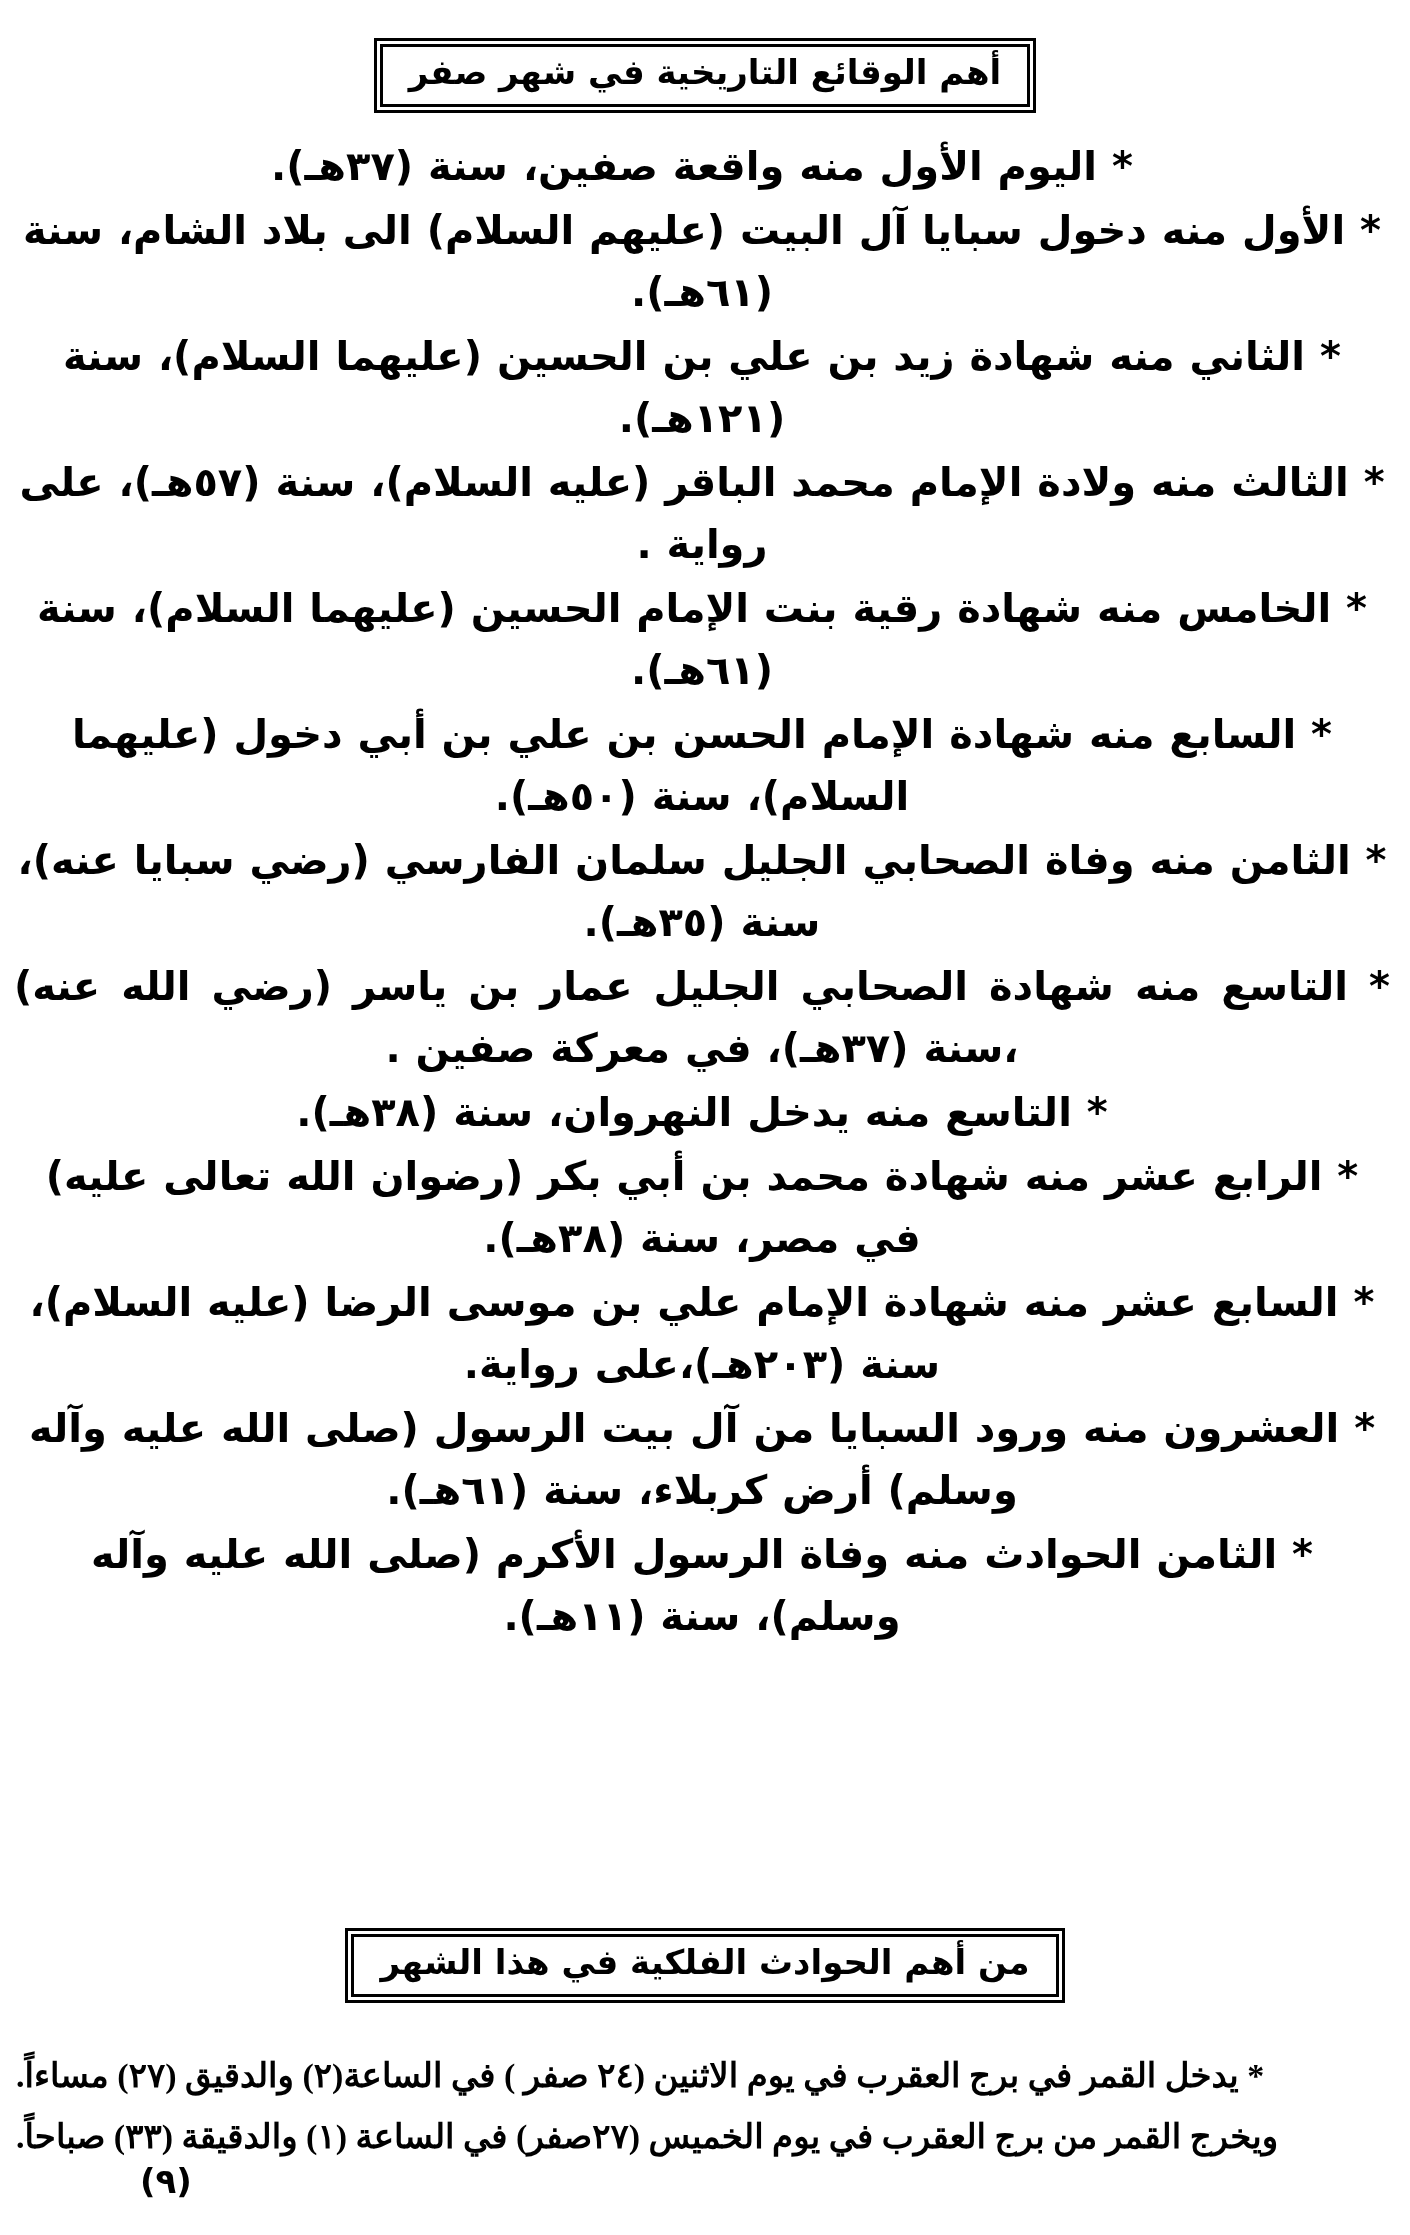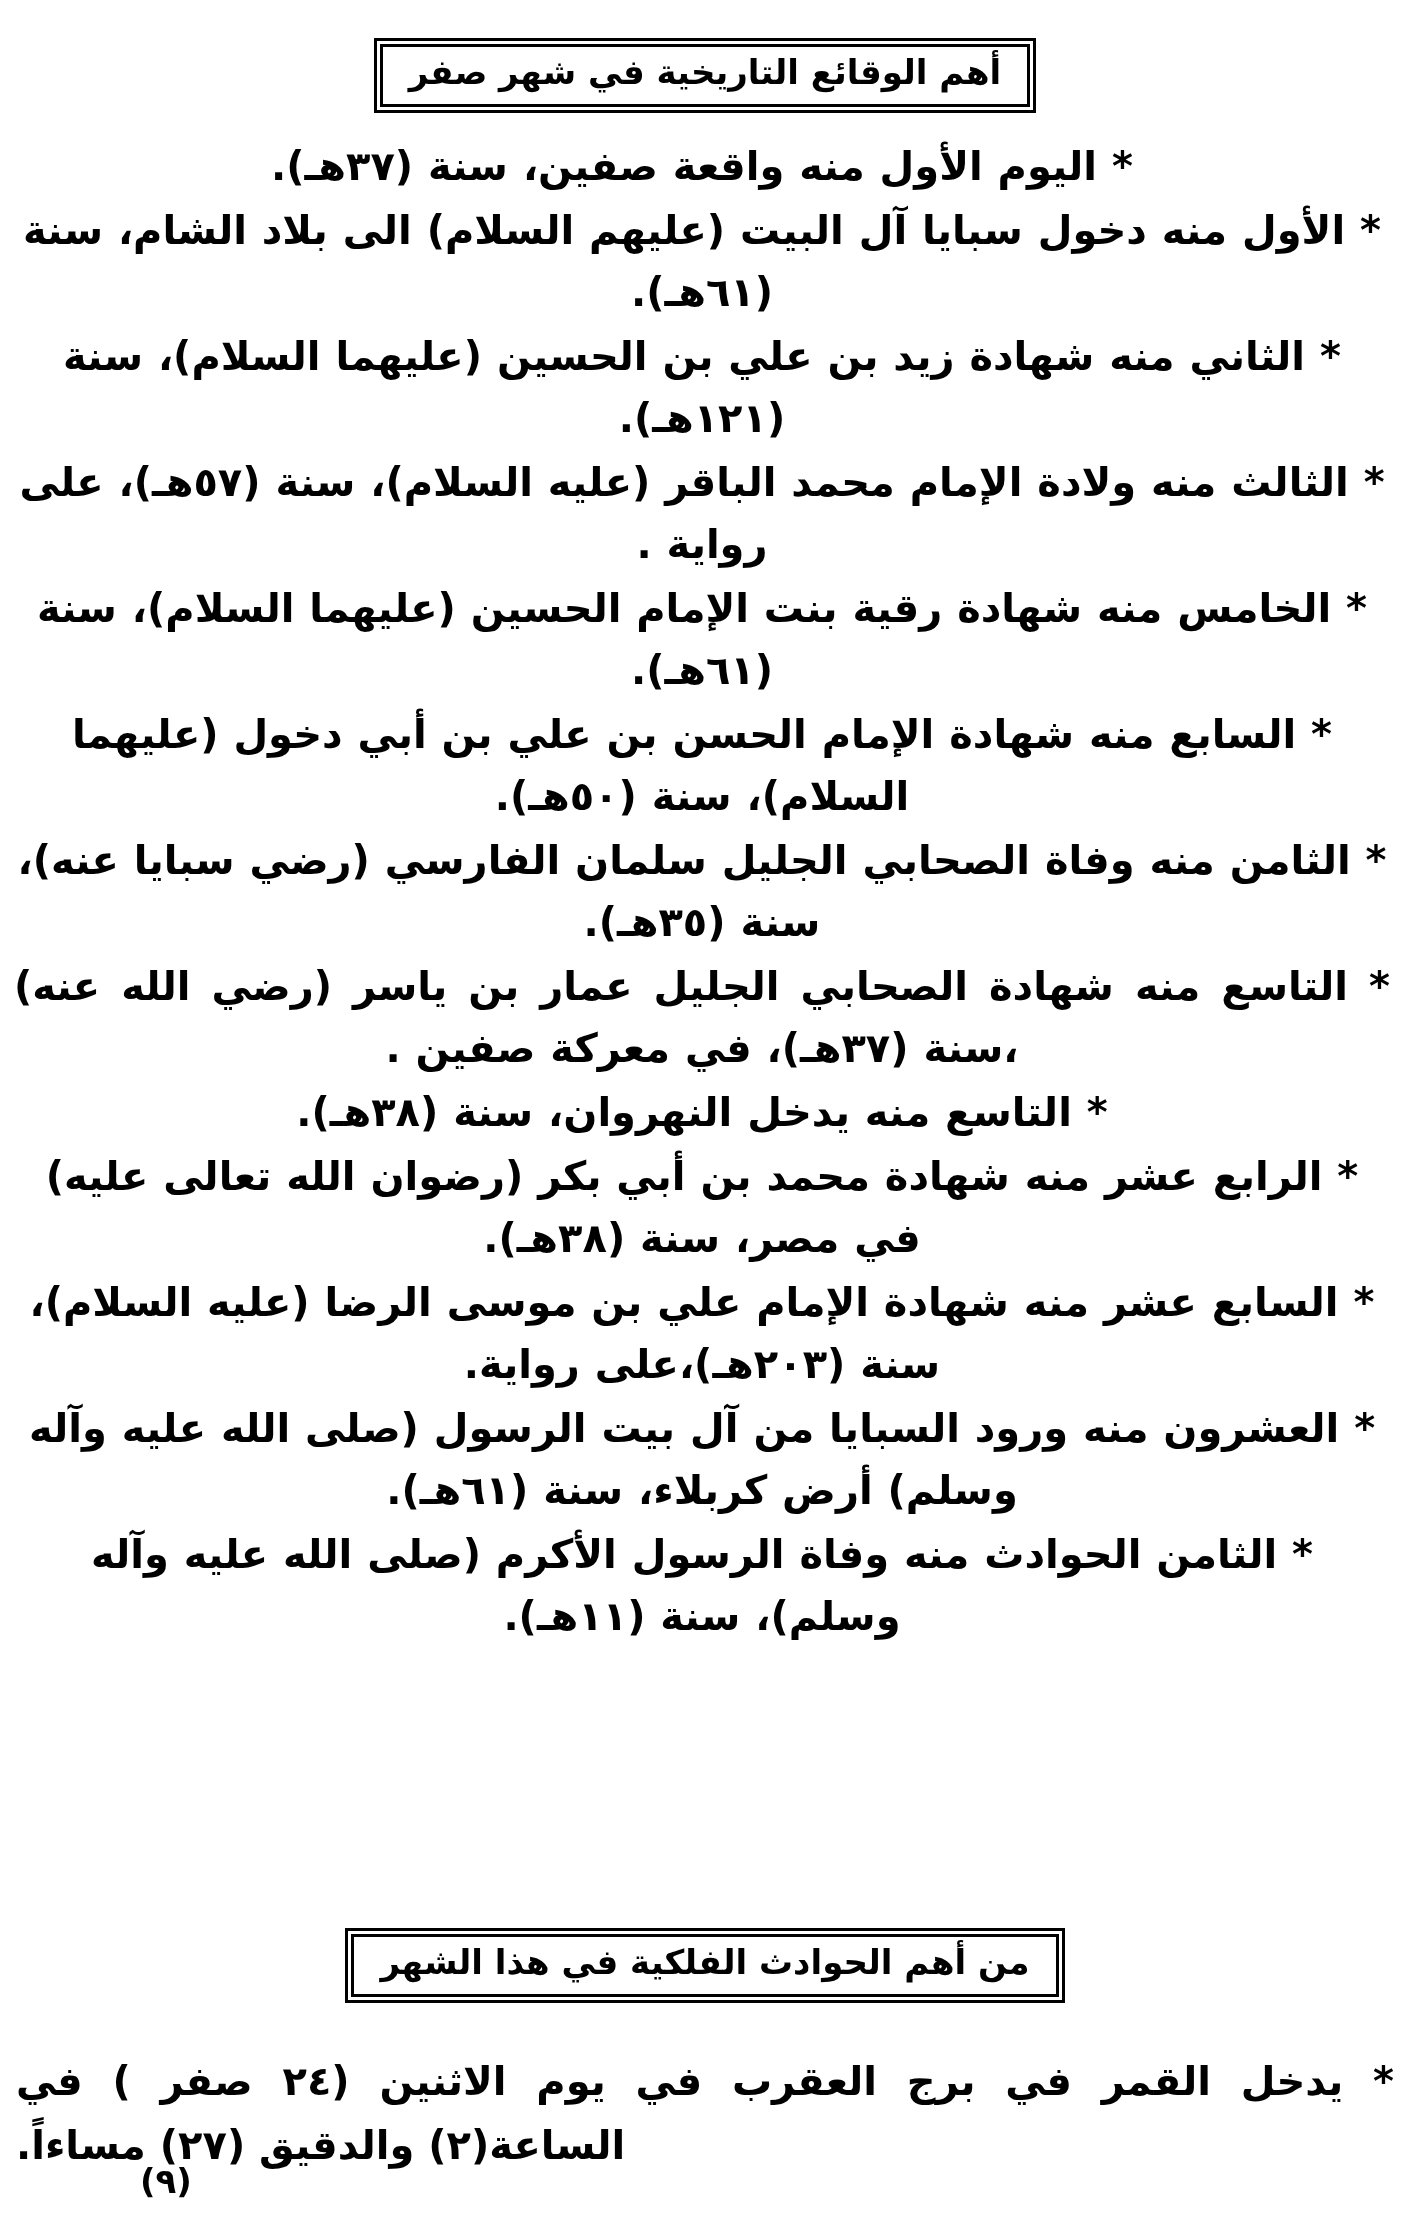--- a/index.html
+++ b/index.html
@@ -68,27 +68,28 @@
     text-align-last: center;
   }
 
   
   .astro-spacer { height: 275px; }
   .astro-section {
     margin: 46px 16px 0 16px;
     direction: rtl;
   }
   .astro-para {
-    font-size: 40px;
+    font-size: 34px;
     font-weight: bold;
     line-height: 1.6;
     direction: rtl;
     text-align: justify;
     text-align-last: left;
     margin-bottom: 6px;
+    font-family: Liberation Serif, serif;
   }
 
   
   .page-number {
     position: absolute;
     left: 140px;
     bottom: 34px;
     font-size: 34px;
     font-weight: bold;
     direction: rtl;
@@ -128,17 +129,18 @@
   <div class="heading-wrap" id="title-box-2">
     <div class="heading-box">
       <div class="heading-box-inner">
         <div class="heading-text">من أهم الحوادث الفلكية في هذا الشهر</div>
       </div>
     </div>
   </div>
 
   <div class="astro-section">
     <div class="astro-para">* يدخل القمر في برج العقرب في يوم الاثنين (٢٤ صفر ) في الساعة(٢) والدقيق (٢٧) مساءاً.</div>
+    <div class="astro-para">ويخرج القمر من برج العقرب في يوم الخميس (٢٧صفر) في الساعة (١) والدقيقة (٣٣) صباحاً.</div>
   </div>
 
   <div class="page-number">(٩)</div>
 
 </div>
 
 </body></html>

